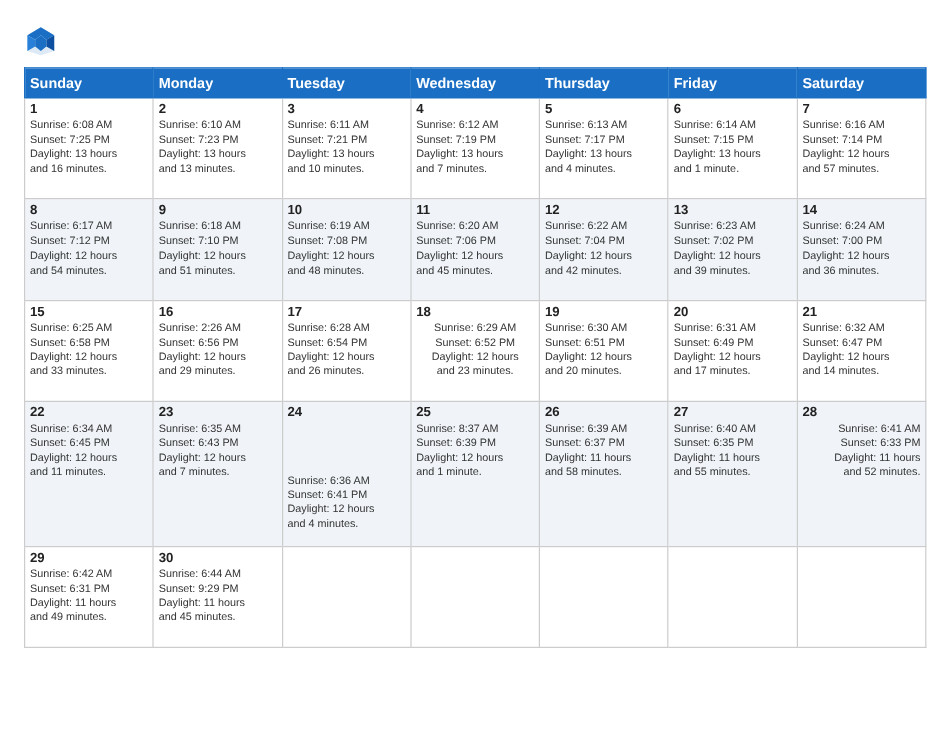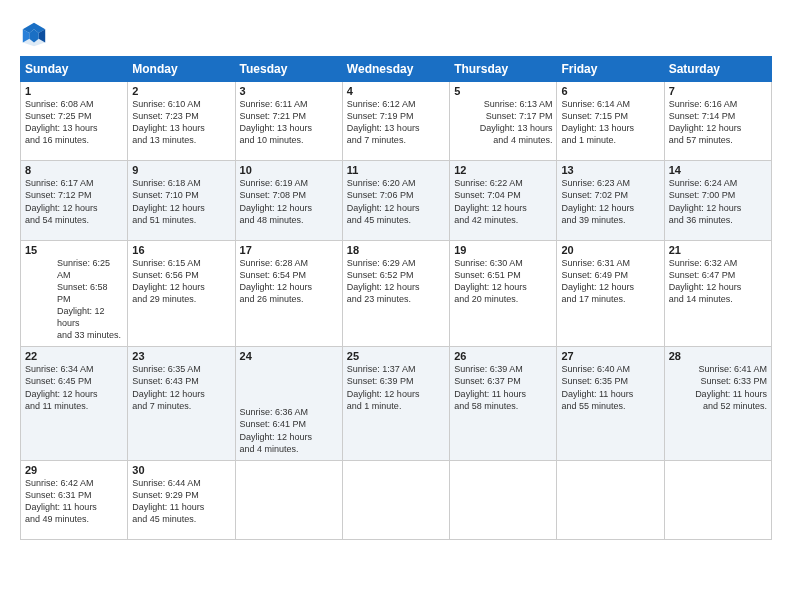--- a/index.html
+++ b/index.html
@@ -166,21 +166,21 @@
           </td>
           <td>
             <span class="day-num">4</span>
             <div class="cell-text" style="white-space: pre-line;">Sunrise: 6:12 AM
 Sunset: 7:19 PM
 Daylight: 13 hours
 and 7 minutes.</div>
           </td>
           <td>
             <span class="day-num">5</span>
-            <div class="cell-text" style="white-space: pre-line; text-align: right;">Sunrise: 6:13 AM
+            <div class="cell-text" style="white-space: pre-line;">Sunrise: 6:13 AM
 Sunset: 7:17 PM
 Daylight: 13 hours
 and 4 minutes.</div>
           </td>
           <td>
             <span class="day-num">6</span>
             <div class="cell-text" style="white-space: pre-line;">Sunrise: 6:14 AM
 Sunset: 7:15 PM
 Daylight: 13 hours
 and 1 minute.</div>
@@ -240,42 +240,42 @@
             <span class="day-num">14</span>
             <div class="cell-text" style="white-space: pre-line;">Sunrise: 6:24 AM
 Sunset: 7:00 PM
 Daylight: 12 hours
 and 36 minutes.</div>
           </td>
         </tr>
         <tr>
           <td>
             <span class="day-num">15</span>
-            <div class="cell-text" style="white-space: pre-line; margin-left: 32px;">Sunrise: 6:25 AM
+            <div class="cell-text" style="white-space: pre-line;">Sunrise: 6:25 AM
 Sunset: 6:58 PM
 Daylight: 12 hours
 and 33 minutes.</div>
           </td>
           <td>
             <span class="day-num">16</span>
-            <div class="cell-text" style="white-space: pre-line;">Sunrise: 6:15 AM
+            <div class="cell-text" style="white-space: pre-line;">Sunrise: 2:26 AM
 Sunset: 6:56 PM
 Daylight: 12 hours
 and 29 minutes.</div>
           </td>
           <td>
             <span class="day-num">17</span>
             <div class="cell-text" style="white-space: pre-line;">Sunrise: 6:28 AM
 Sunset: 6:54 PM
 Daylight: 12 hours
 and 26 minutes.</div>
           </td>
           <td>
             <span class="day-num">18</span>
-            <div class="cell-text" style="white-space: pre-line;">Sunrise: 6:29 AM
+            <div class="cell-text" style="white-space: pre-line; text-align: center;">Sunrise: 6:29 AM
 Sunset: 6:52 PM
 Daylight: 12 hours
 and 23 minutes.</div>
           </td>
           <td>
             <span class="day-num">19</span>
             <div class="cell-text" style="white-space: pre-line;">Sunrise: 6:30 AM
 Sunset: 6:51 PM
 Daylight: 12 hours
 and 20 minutes.</div>
@@ -312,21 +312,21 @@
           </td>
           <td>
             <span class="day-num">24</span>
             <div class="cell-text" style="white-space: pre-line; margin-top: 44px;">Sunrise: 6:36 AM
 Sunset: 6:41 PM
 Daylight: 12 hours
 and 4 minutes.</div>
           </td>
           <td>
             <span class="day-num">25</span>
-            <div class="cell-text" style="white-space: pre-line;">Sunrise: 1:37 AM
+            <div class="cell-text" style="white-space: pre-line;">Sunrise: 8:37 AM
 Sunset: 6:39 PM
 Daylight: 12 hours
 and 1 minute.</div>
           </td>
           <td>
             <span class="day-num">26</span>
             <div class="cell-text" style="white-space: pre-line;">Sunrise: 6:39 AM
 Sunset: 6:37 PM
 Daylight: 11 hours
 and 58 minutes.</div>

